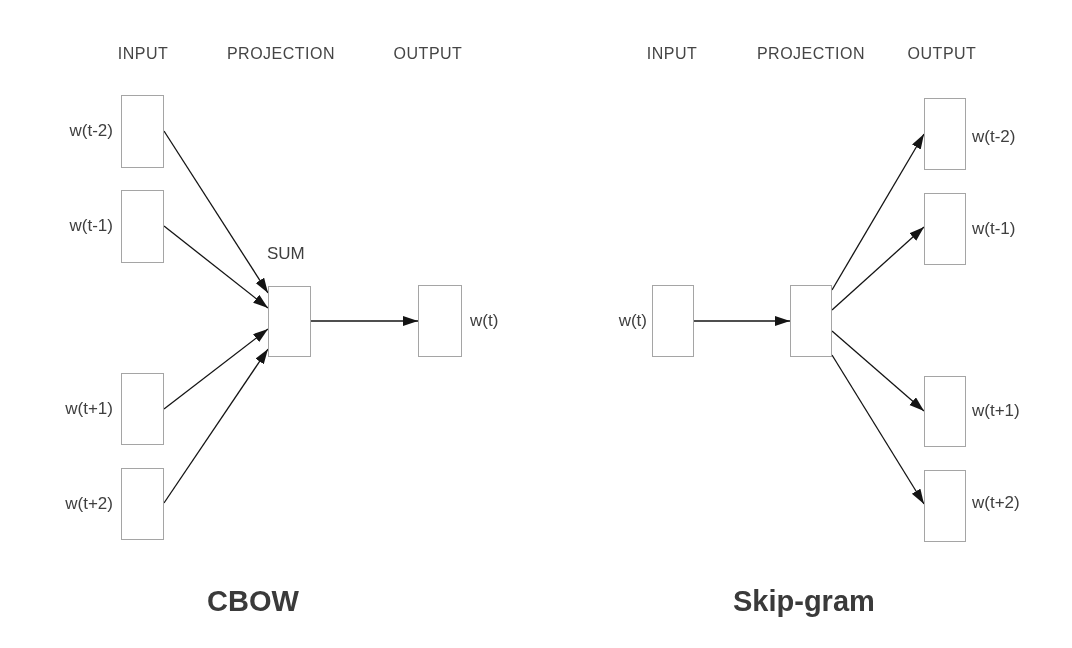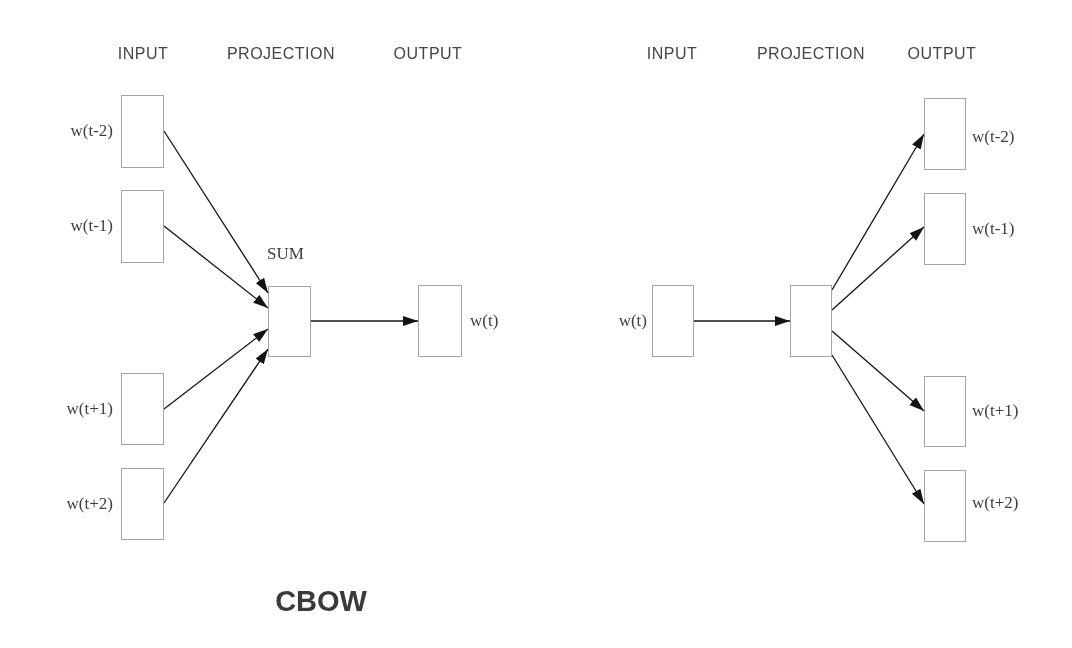--- a/index.html
+++ b/index.html
@@ -18,39 +18,38 @@
     background: #ffffff;
     box-sizing: border-box;
   }
   .lbl {
     position: absolute;
     font-size: 17px;
     color: #3f3f3f;
     height: 20px;
     line-height: 20px;
     white-space: nowrap;
-    font-family: Liberation Serif, serif;
   }
   .lbl.r { text-align: right; }
   .hdr {
     position: absolute;
     font-size: 16px;
     letter-spacing: 0.5px;
     color: #454545;
     text-align: center;
     height: 18px;
     line-height: 18px;
     white-space: nowrap;
   }
   .title {
     position: absolute;
     font-size: 29px;
     font-weight: bold;
     color: #3a3a3a;
-    text-align: right;
+    text-align: left;
     height: 32px;
     line-height: 32px;
     white-space: nowrap;
   }
 
   
   .cb-h-input      { left: 103px; top: 45px;  width: 80px; }
   .cb-h-projection { left: 216px; top: 45px;  width: 130px; }
   .cb-h-output     { left: 388px; top: 45px;  width: 80px; }
   .cb-in1 { left: 121px; top: 95px;  width: 43px; height: 73px; }
@@ -144,14 +143,15 @@
   <div class="box sg-out1"></div>
   <div class="box sg-out2"></div>
   <div class="box sg-out3"></div>
   <div class="box sg-out4"></div>
 
   <div class="lbl sg-l1">w(t-2)</div>
   <div class="lbl sg-l2">w(t-1)</div>
   <div class="lbl sg-l3">w(t+1)</div>
   <div class="lbl sg-l4">w(t+2)</div>
 
+  <div class="title sg-title">Skip-gram</div>
 
 </div>
 
 </body></html>

